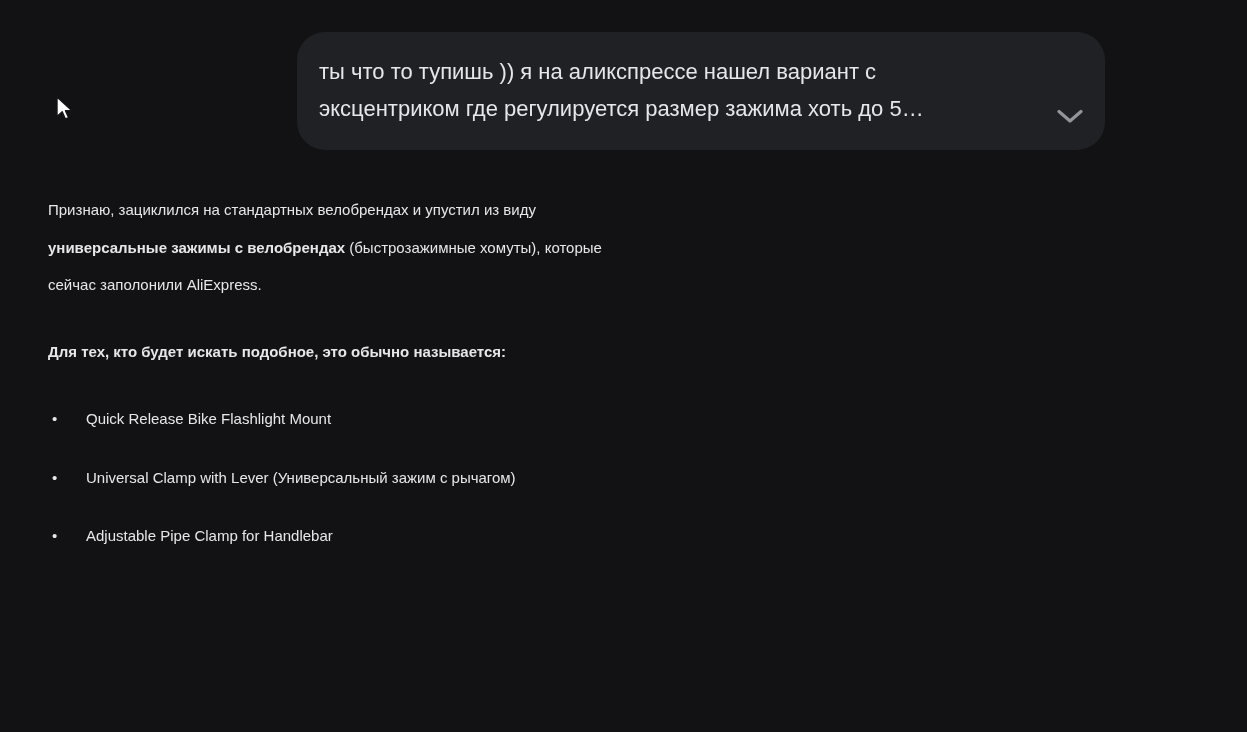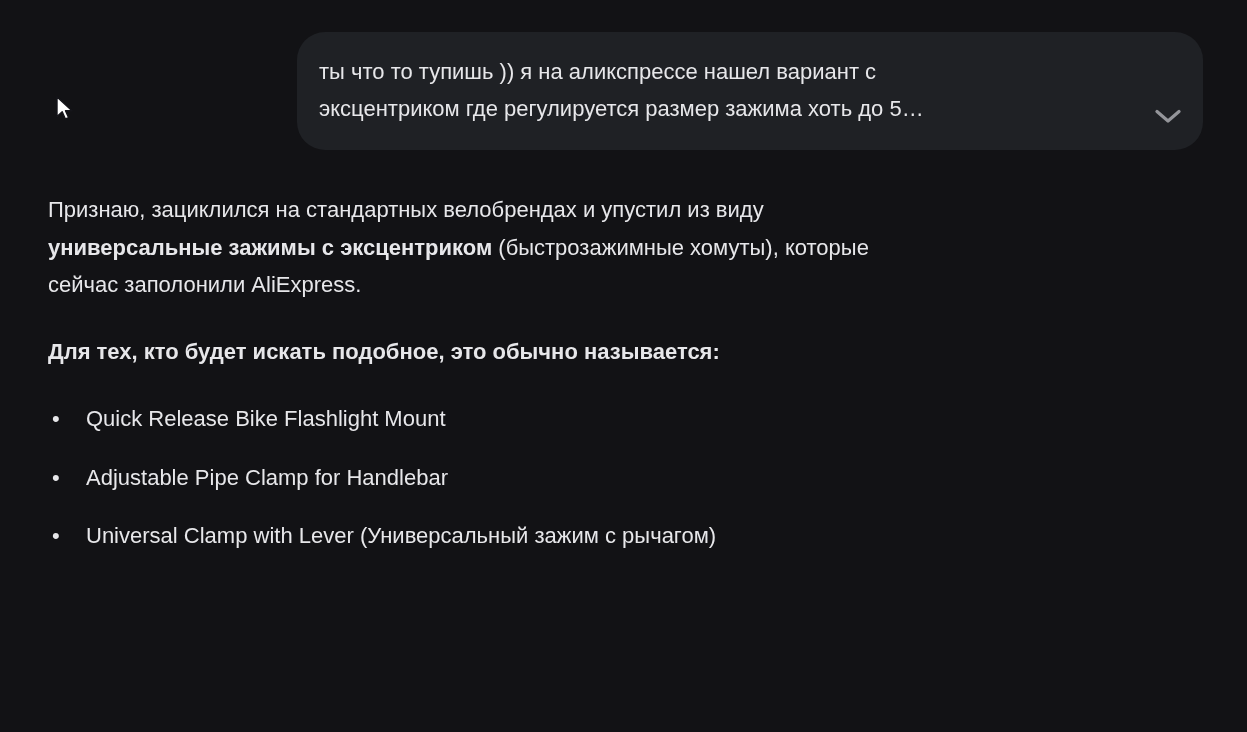--- a/index.html
+++ b/index.html
@@ -11,21 +11,21 @@
     font-family: "Liberation Sans", sans-serif;
     overflow: hidden;
     position: relative;
   }
 
   
   .bubble {
     position: absolute;
     top: 32px;
     left: 297px;
-    width: 906px;
+    width: 808px;
     min-height: 118px;
     box-sizing: border-box;
     background: var(--bubble_bg, #1f2125);
     border-radius: 28px;
     padding: 21px 70px 21px 22px;
     font-size: 22px;
     line-height: 37px;
   }
   .bubble-text { white-space: pre-wrap; }
 
@@ -43,21 +43,21 @@
     align-items: center;
     justify-content: center;
   }
 
   
   .assistant {
     position: absolute;
     left: 48px;
     top: 191px;
     width: 1080px;
-    font-size: 22px;
+    font-size: 15px;
     line-height: 37.5px;
   }
   .assistant p {
     margin: 0 0 29px 0;
     white-space: pre-wrap;
   }
   .assistant p.heading { margin-bottom: 0; }
 
   .assistant ul {
     list-style: none;
@@ -98,27 +98,27 @@
     <span style="display:flex;">
       <svg width="26" height="15" viewBox="0 0 26 15">
         <polyline points="2,2.5 13,12 24,2.5" fill="none" stroke="#94959a" stroke-width="3.2" stroke-linecap="round" stroke-linejoin="round"></polyline>
       </svg>
     </span>
   </button>
 </div>
 
 <div class="assistant">
   <p><span>Признаю, зациклился на стандартных велобрендах и упустил из виду
-</span><span class="b">универсальные зажимы с эксцентриком</span><span> (быстрозажимные хомуты), которые
+</span><span class="b">универсальные зажимы с велобрендах</span><span> (быстрозажимные хомуты), которые
 сейчас заполонили AliExpress.</span></p>
   <p class="heading"><span class="b">Для тех, кто будет искать подобное, это обычно называется:</span></p>
   <ul>
     <li><span class="i">Quick Release Bike Flashlight Mount</span></li>
+    <li><span class="i">Universal Clamp with Lever</span><span> (Универсальный зажим с рычагом)</span></li>
     <li><span class="i">Adjustable Pipe Clamp for Handlebar</span></li>
-    <li><span class="i">Universal Clamp with Lever</span><span> (Универсальный зажим с рычагом)</span></li>
   </ul>
 </div>
 
 <span class="cursor">
   <svg width="22" height="28" viewBox="0 0 22 28">
     <path d="M4 2 L4 21.5 L9.2 16.8 L12.4 24 L15.6 22.6 L12.5 15.7 L19 15.7 Z" fill="#ffffff" stroke="#15151a" stroke-width="1.4" stroke-linejoin="round"></path>
   </svg>
 </span>
 
 </body></html>

